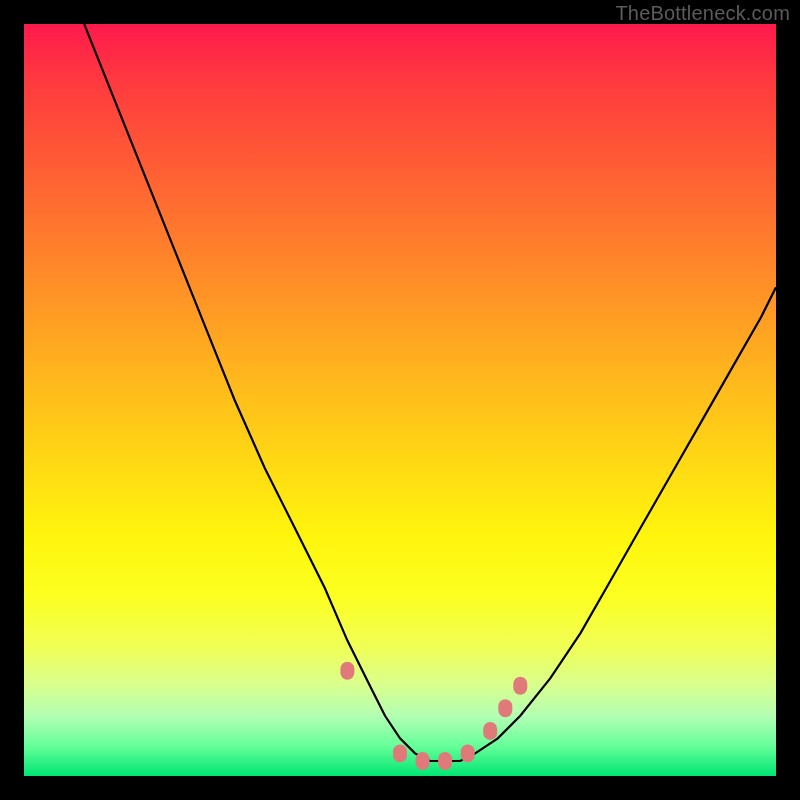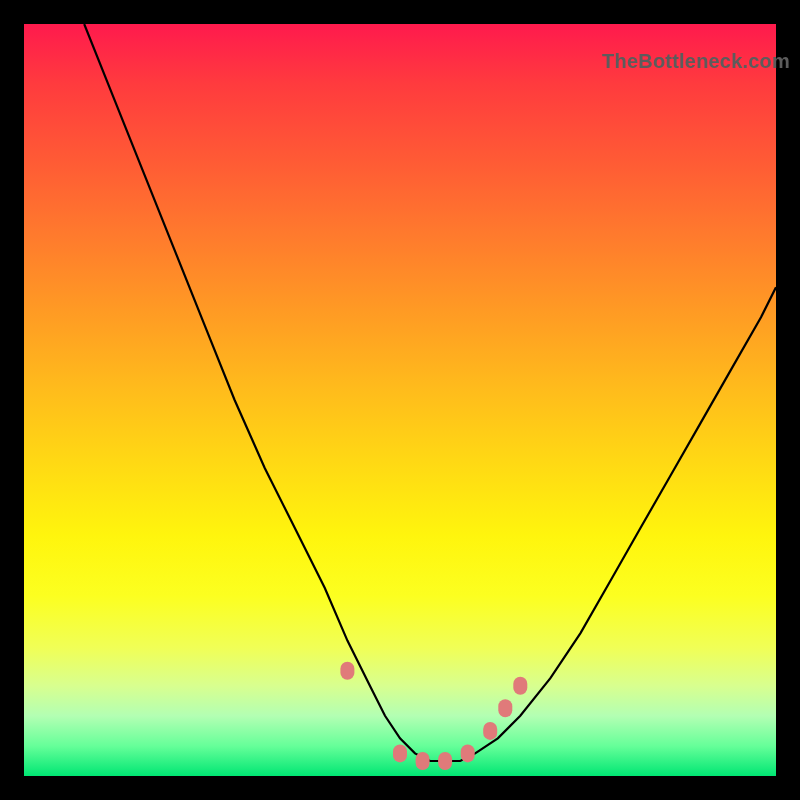--- a/index.html
+++ b/index.html
@@ -49,24 +49,23 @@
       #66ff99 96%,
       #00e673 100%
     );
   }
   .watermark {
     position: absolute;
     top: 2px;
     right: 10px;
     color: #5c5c5c;
     font-size: 20px;
-    font-weight: 700;
+    font-weight: 400;
     letter-spacing: 0.2px;
     z-index: 5;
-    margin-top: 48px;
   }
   svg.curve {
     position: absolute;
     top: 0;
     left: 0;
     width: 752px;
     height: 752px;
     z-index: 3;
   }
   .marker {

